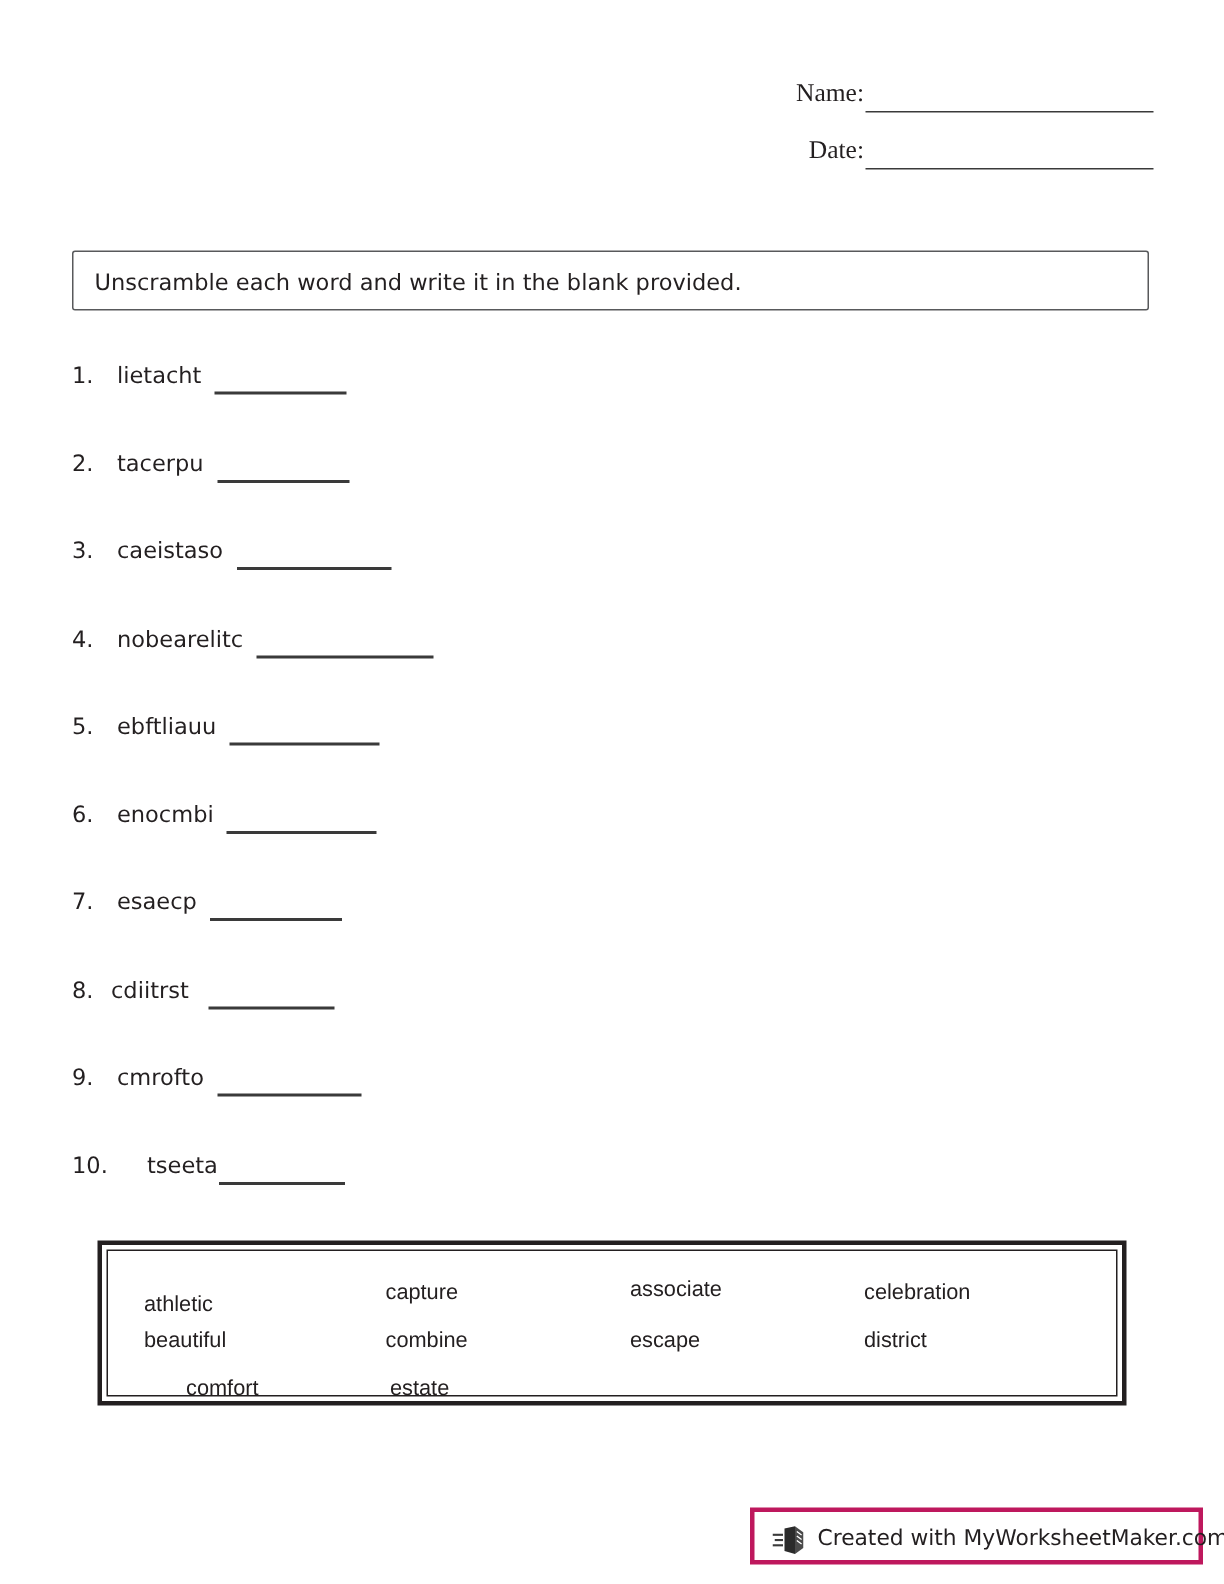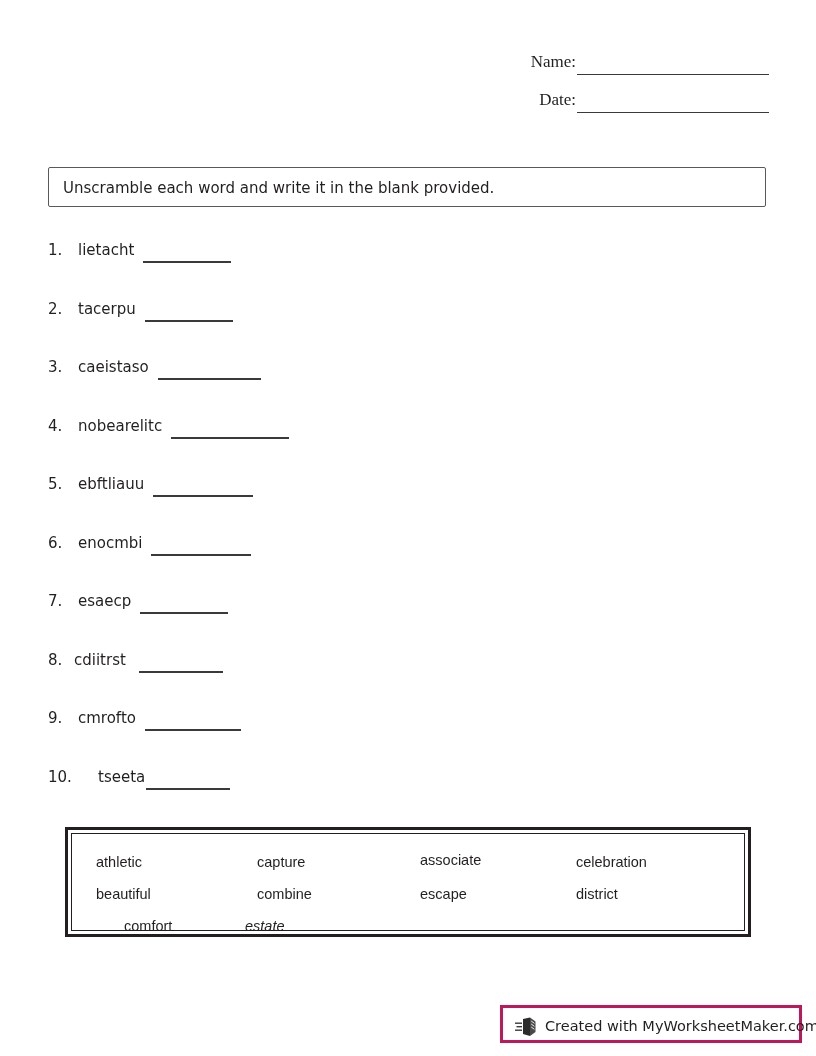--- a/index.html
+++ b/index.html
@@ -238,26 +238,26 @@
     </div>
     <div class="problem-row">
       <span class="problem-num">10.</span>
       <span class="problem-word" style="left: 42px; margin-left: 8px;">tseeta</span>
       <span class="problem-blank" style="left: 98.2344px; top: 20px; width: 84px;"></span>
     </div>
   </div>
 
 <div id="word-bank">
   <div id="word-bank-inner">
-      <span class="wb-word" style="left: 24px; top: 20px; text-align: center;">athletic</span>
+      <span class="wb-word" style="left: 24px; top: 28px; text-align: center;">athletic</span>
       <span class="wb-word" style="left: 24px; top: 52px;">beautiful</span>
       <span class="wb-word" style="left: 8px; top: 84px; margin-left: 44px;">comfort</span>
       <span class="wb-word" style="left: 185px; top: 20px;">capture</span>
       <span class="wb-word" style="left: 185px; top: 52px;">combine</span>
-      <span class="wb-word" style="left: 173px; top: 84px; font-style: italic;">estate</span>
+      <span class="wb-word" style="left: 188px; top: 84px;">estate</span>
       <span class="wb-word" style="left: 348px; top: 18px;">associate</span>
       <span class="wb-word" style="left: 348px; top: 52px;">escape</span>
       <span class="wb-word" style="left: 504px; top: 20px;">celebration</span>
       <span class="wb-word" style="left: 504px; top: 52px;">district</span>
     </div>
 </div>
 
 <div id="footer-badge">
   <span id="footer-icon">
     <svg width="24" height="22" viewBox="0 0 24 22" xmlns="http://www.w3.org/2000/svg">

